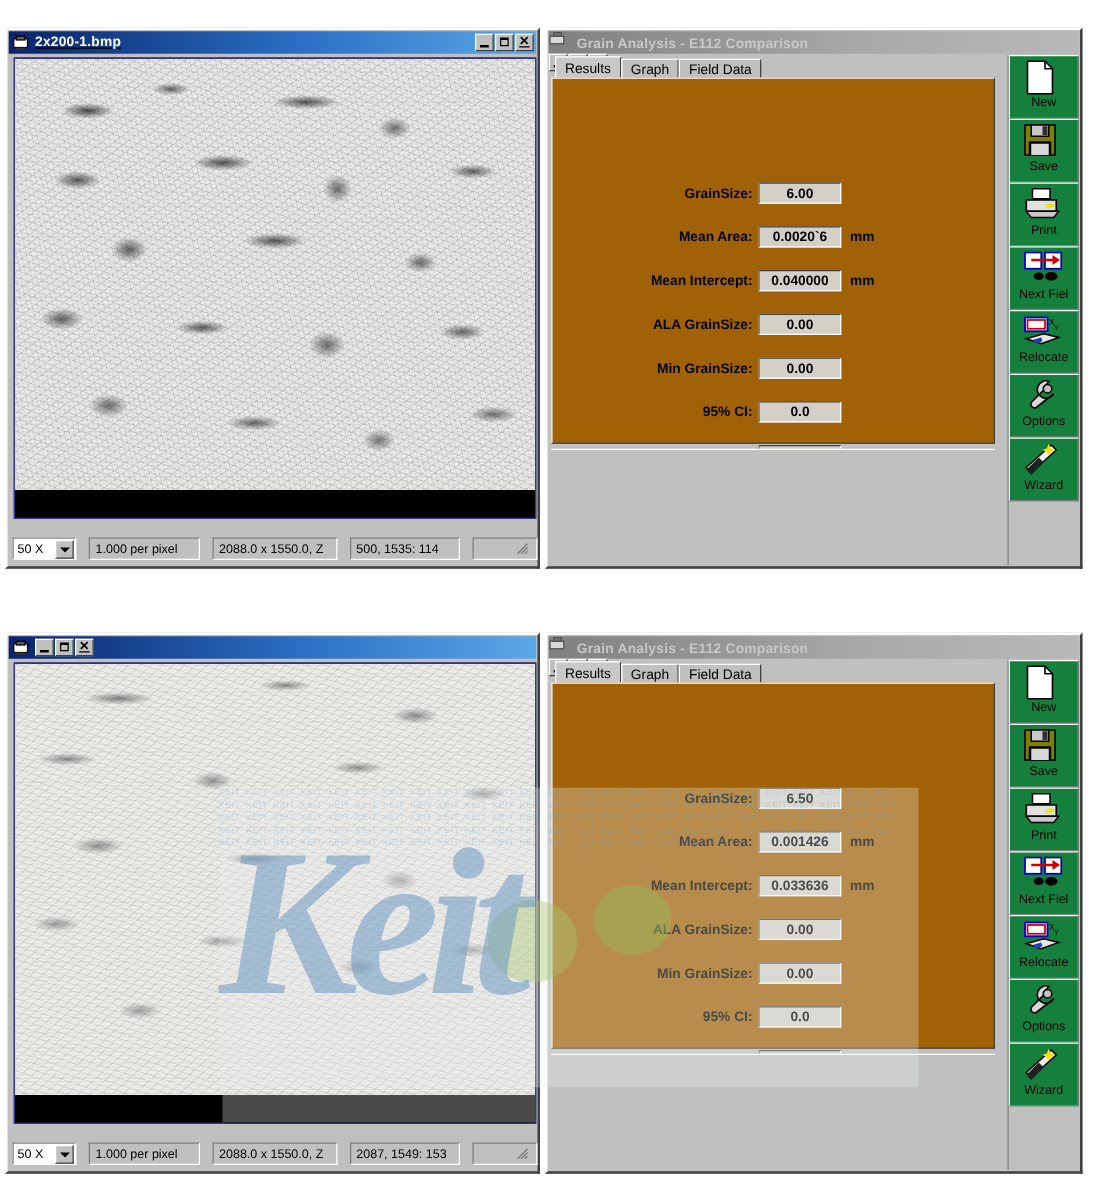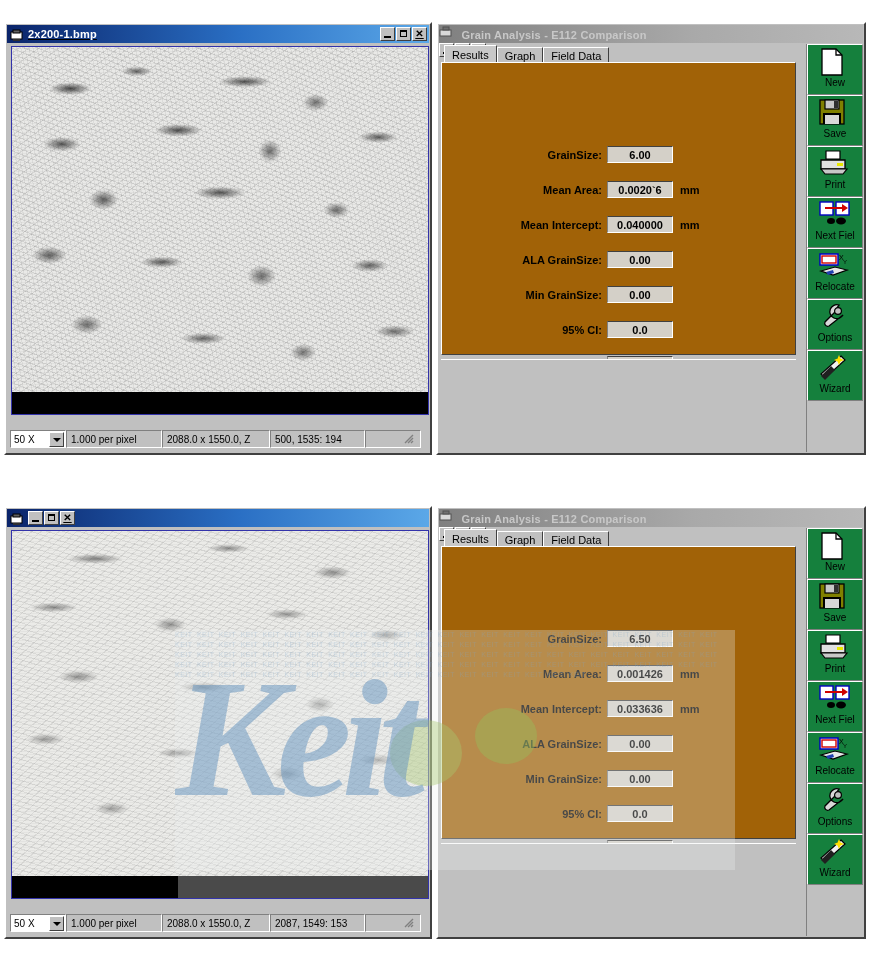--- a/index.html
+++ b/index.html
@@ -163,21 +163,21 @@
     position: absolute; left: 40%; top: 0; right: 0; bottom: 0;
     background: #4a4a4a;
   }
 
   .statusbar {
     position: absolute;
     left: 4px; bottom: 4px;
     width: 420px; height: 20px;
     display: flex;
     align-items: center;
-    gap: 0;
+    gap: 10px;
     box-sizing: border-box;
   }
   .combo {
     width: 56px; height: 18px;
     background: #ffffff;
     border-top: 1px solid #808080;
     border-left: 1px solid #808080;
     border-right: 1px solid #ffffff;
     border-bottom: 1px solid #ffffff;
     display: flex; align-items: center;
@@ -430,21 +430,21 @@
       <div class="micro"></div>
       <div class="blackband"></div>
     </div>
     <div class="statusbar">
       <span class="combo">
         <span class="cval">50 X</span>
         <span class="carrow"></span>
       </span>
       <span class="spanel" style="width:96px;">1.000  per pixel</span>
       <span class="spanel" style="width:108px;">2088.0 x 1550.0, Z</span>
-      <span class="spanel" style="width:95px;">500, 1535: 194</span>
+      <span class="spanel" style="width:95px;">500, 1535: 114</span>
       <span class="spanel" style="width:56px; position:relative;">
         <span class="grip">
           <svg width="12" height="12" viewBox="0 0 12 12">
             <path d="M11 3 L3 11 M11 6 L6 11 M11 9 L9 11" stroke="#808080" stroke-width="1.4" fill="none"></path>
           </svg>
         </span>
       </span>
     </div>
   </div>
 

